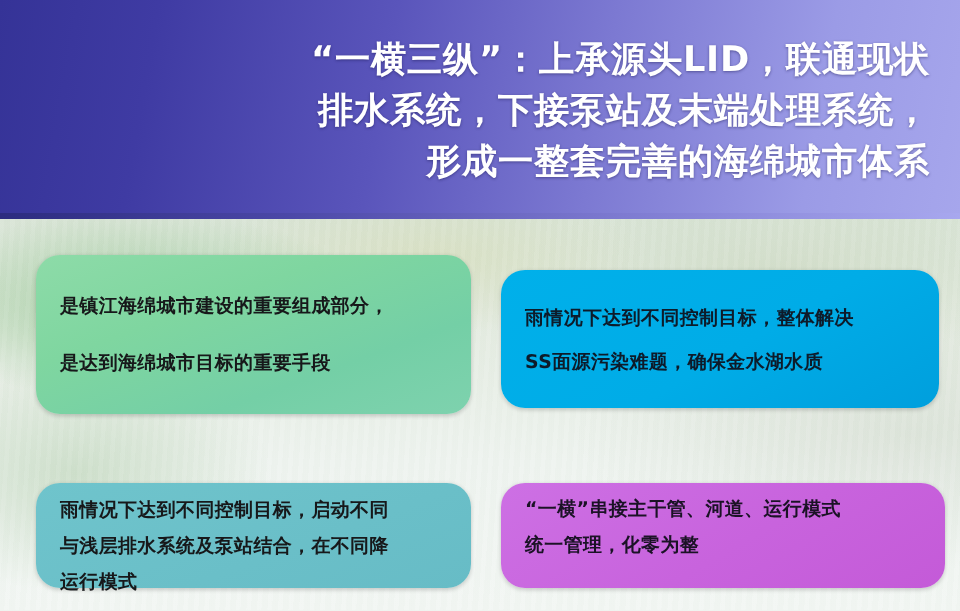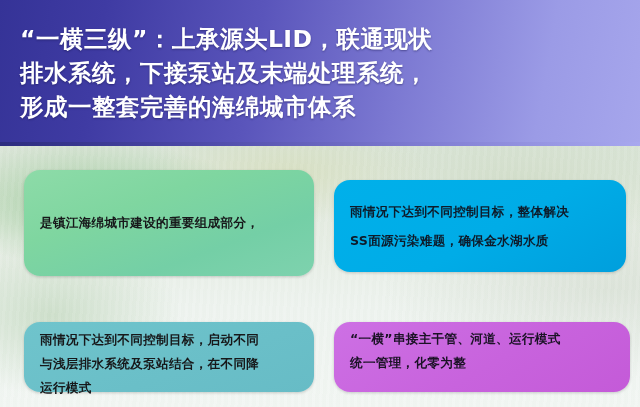--- a/index.html
+++ b/index.html
@@ -18,21 +18,21 @@
 
   
   #header {
     position:absolute; left:0; top:0;
     width:640px; height:146px;
     background:linear-gradient(100deg,#353397 0%,#3f3ba3 16%,#5a55bb 40%,#7c79d2 62%,#9b9be6 84%,#a6a6ec 100%);
     display:flex; align-items:center; justify-content:center;
   }
   #header-title {
     width:600px;
-    text-align:left;
+    text-align:right;
     color:#ffffff;
     font-size:23.5px;
     font-weight:bold;
     line-height:34px;
     letter-spacing:0.5px;
     text-shadow:0 1px 2px rgba(20,18,70,0.45);
     white-space:pre-line;
   }
   #header-underline {
     position:absolute; left:0; bottom:0;
@@ -156,20 +156,21 @@
     <div id="header-title">“一横三纵”：上承源头LID，联通现状
 排水系统，下接泵站及末端处理系统，
 形成一整套完善的海绵城市体系</div>
     <div id="header-underline"></div>
   </div>
 
   <div id="photo-bg"></div>
 
   <div class="box" id="box-green">
     <div class="line">是镇江海绵城市建设的重要组成部分，</div>
+    <div class="line">是达到海绵城市目标的重要手段</div>
   </div>
 
   <div class="box" id="box-cyan">
     <div class="line">雨情况下达到不同控制目标，整体解决</div>
     <div class="line">SS面源污染难题，确保金水湖水质</div>
   </div>
 
   <div class="box" id="box-teal">
     <div class="line">雨情况下达到不同控制目标，启动不同</div>
     <div class="line">与浅层排水系统及泵站结合，在不同降</div>

